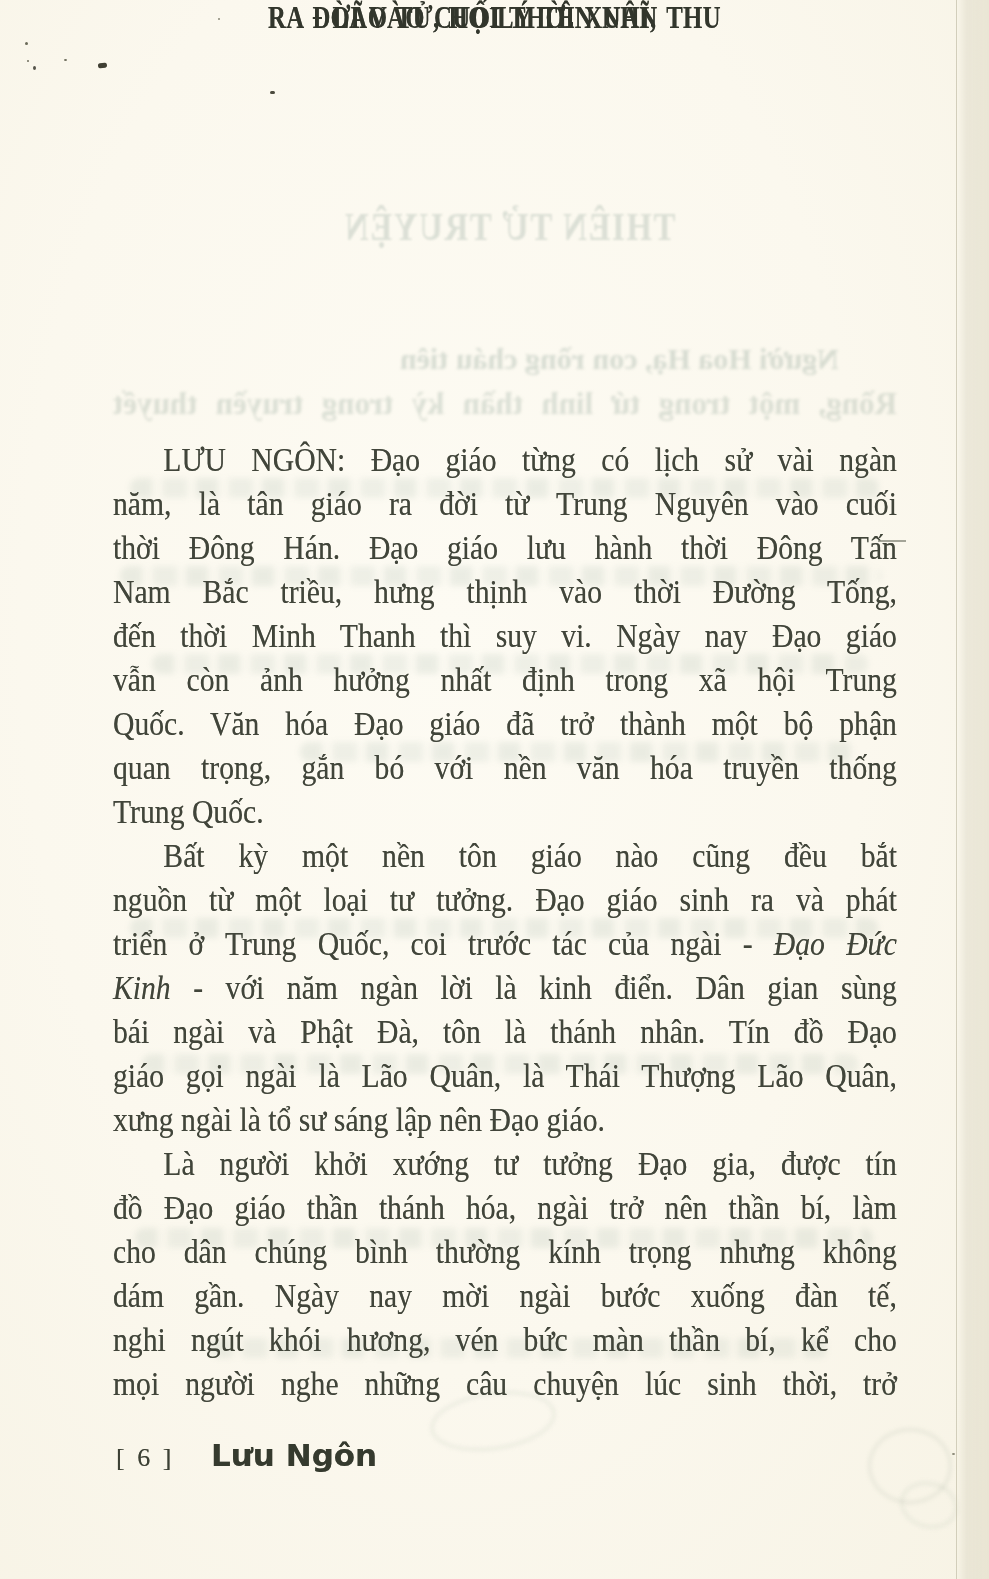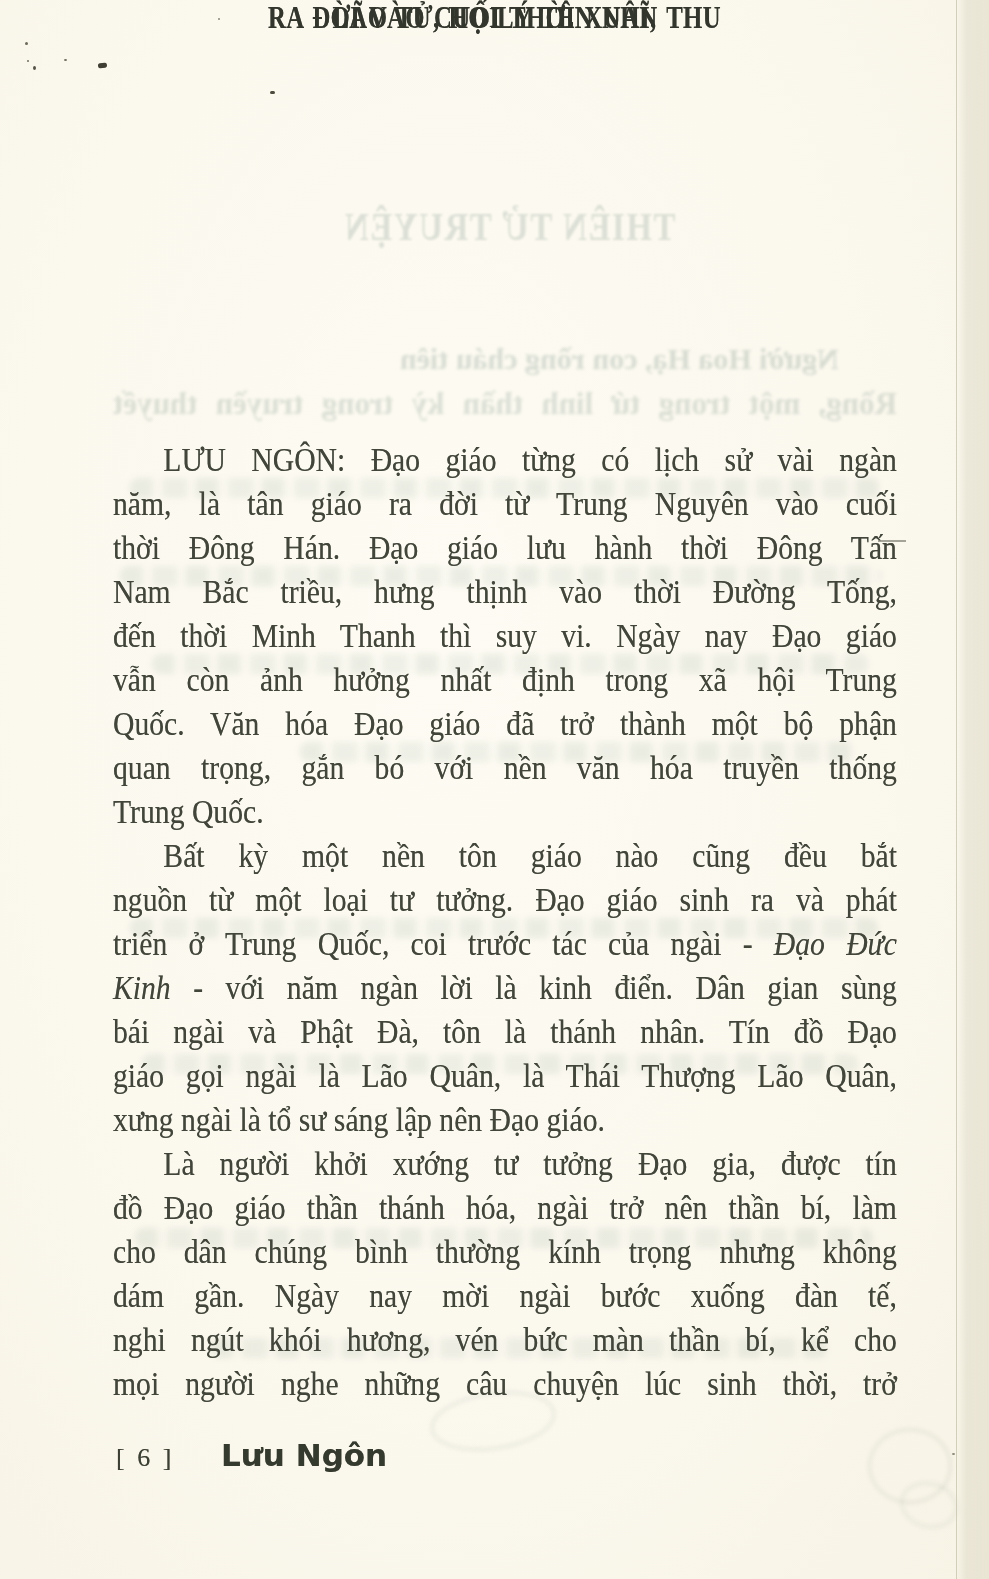--- a/index.html
+++ b/index.html
@@ -42,21 +42,21 @@
   .body-text .line.indent{text-indent:56px;}
   .body-text .line.left-last{text-align:left;text-align-last:left;}
   .body-text .line i{font-style:italic;}
   
   .page-number{
     position:absolute;left:116px;top:1443px;
     font-size:26px;letter-spacing:3px;color:#3c4034;
     text-shadow:0 0 .5px rgba(60,64,52,.6);
   }
   .author-name{
-    position:absolute;left:221px;top:1437px;
+    position:absolute;left:211px;top:1437px;
     font-family:"DejaVu Sans", sans-serif;
     font-weight:bold;font-size:31px;letter-spacing:0;
     color:#353a2e;
     text-shadow:0 0 .6px rgba(53,58,46,.6);
   }
   
   .ghost{position:absolute;pointer-events:none;color:rgba(128,152,138,.30);}
   .ghost-title{
     left:0;top:203px;width:100%;text-align:center;
     font-weight:bold;font-size:40px;letter-spacing:2px;

